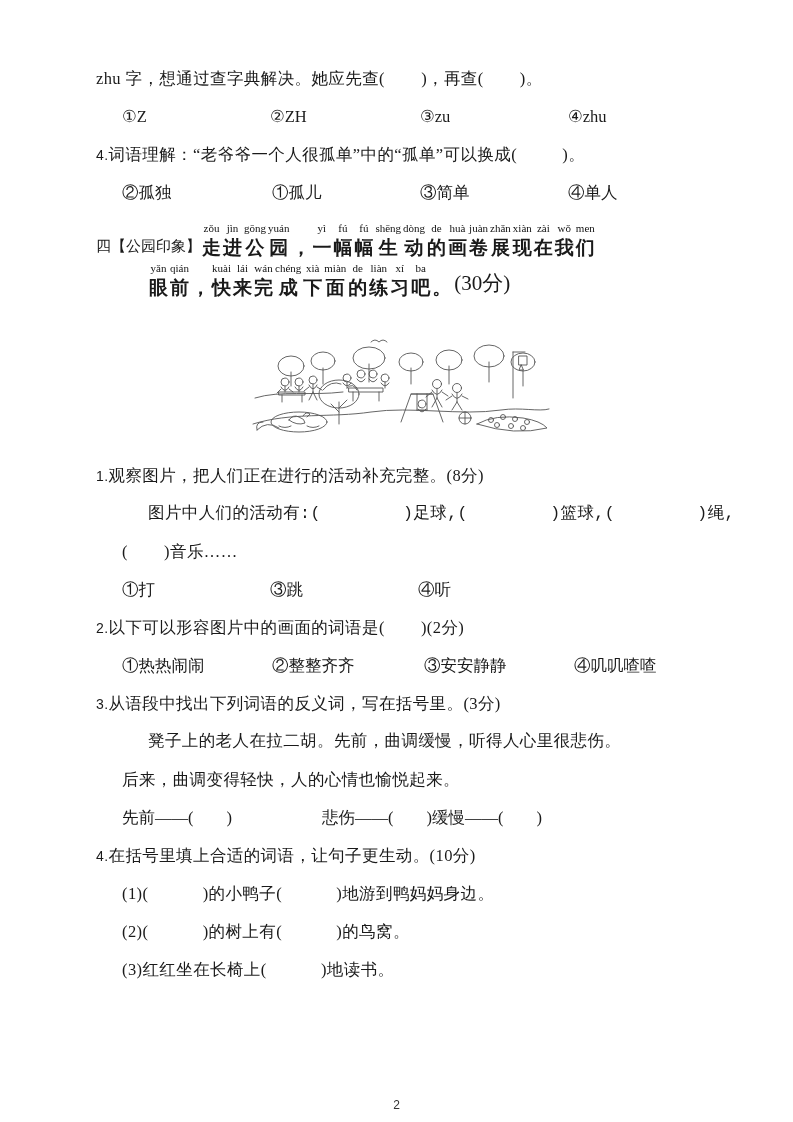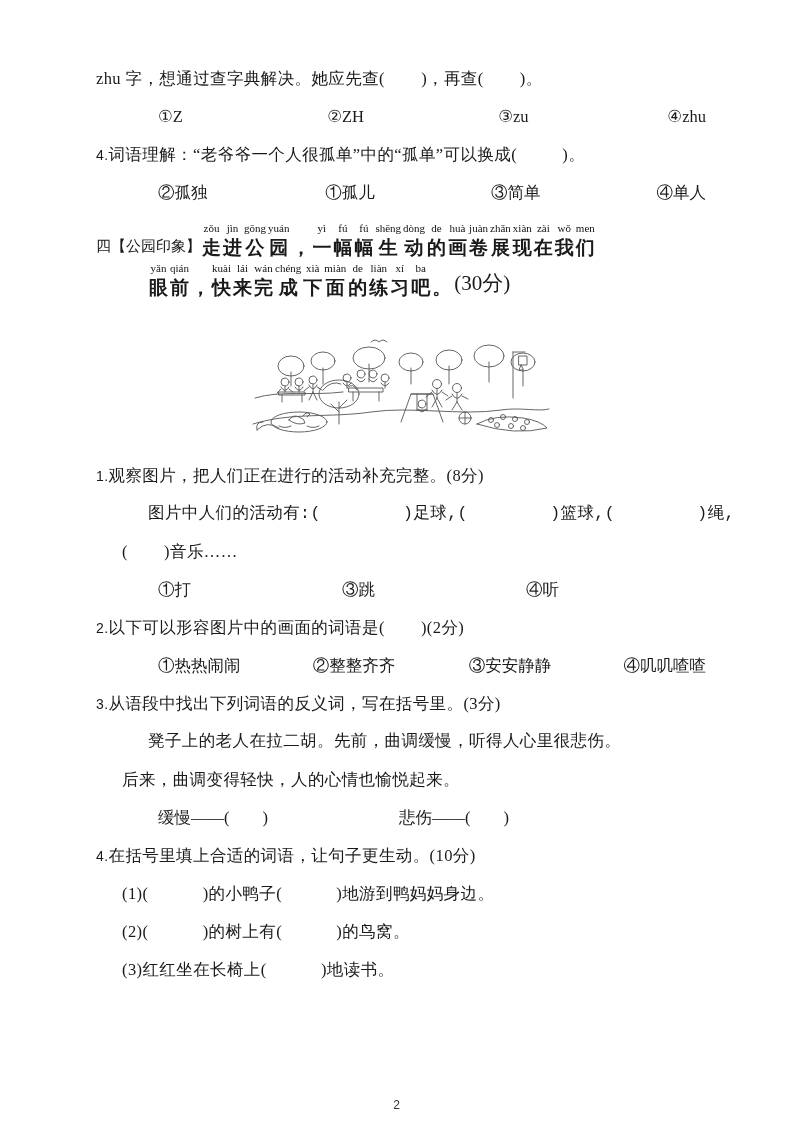--- a/index.html
+++ b/index.html
@@ -34,21 +34,21 @@
     font-size:14px;
     font-family:"Liberation Sans",sans-serif;
     vertical-align:baseline;
   }
   .opts{
     font-size:16.5px;
     line-height:38px;
     display:flex;
     padding-left:26px;
   }
-  .opt{white-space:pre;margin-left:36px;}
+  .opt{white-space:pre;}
   .w1{width:148px;}
   .w2{width:150px;}
   .w3{width:148px;}
 
   
   .sec-head{
     display:flex;
     align-items:flex-end;
     margin-top:10px;
   }
@@ -381,22 +381,23 @@
       <span class="opt" style="width:150px">①热热闹闹</span>
       <span class="opt" style="width:152px">②整整齐齐</span>
       <span class="opt" style="width:150px">③安安静静</span>
       <span class="opt">④叽叽喳喳</span>
     </div>
 
     <div class="line"><span class="q-num">3.</span><span>从语段中找出下列词语的反义词，写在括号里。(3分)</span></div>
     <div class="line indent2">凳子上的老人在拉二胡。先前，曲调缓慢，听得人心里很悲伤。</div>
     <div class="line indent1">后来，曲调变得轻快，人的心情也愉悦起来。</div>
     <div class="opts">
+      <span class="opt" style="width:200px">先前——(        )</span>
+      <span class="opt">悲伤——(        )</span>
       <span class="opt" style="width:205px">缓慢——(        )</span>
-      <span class="opt">悲伤——(        )</span>
     </div>
 
     <div class="line"><span class="q-num">4.</span><span>在括号里填上合适的词语，让句子更生动。(10分)</span></div>
     <div class="line indent1">(1)(            )的小鸭子(            )地游到鸭妈妈身边。</div>
     <div class="line indent1">(2)(            )的树上有(            )的鸟窝。</div>
     <div class="line indent1">(3)红红坐在长椅上(            )地读书。</div>
 
   </div>
 
   <div class="footer-num">2</div>

